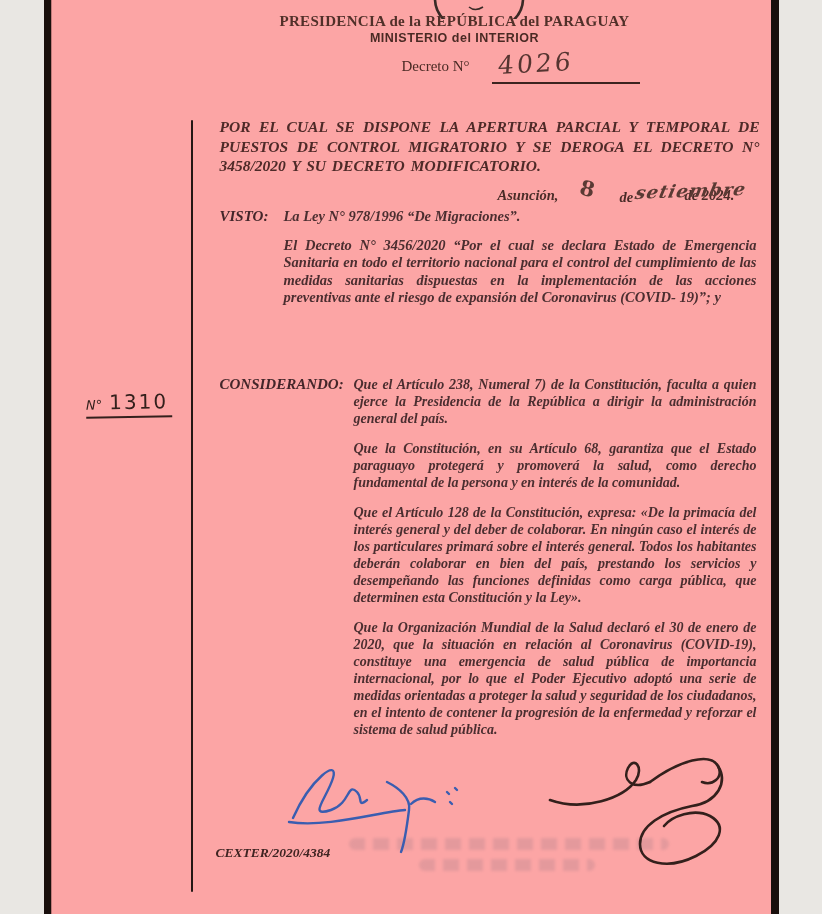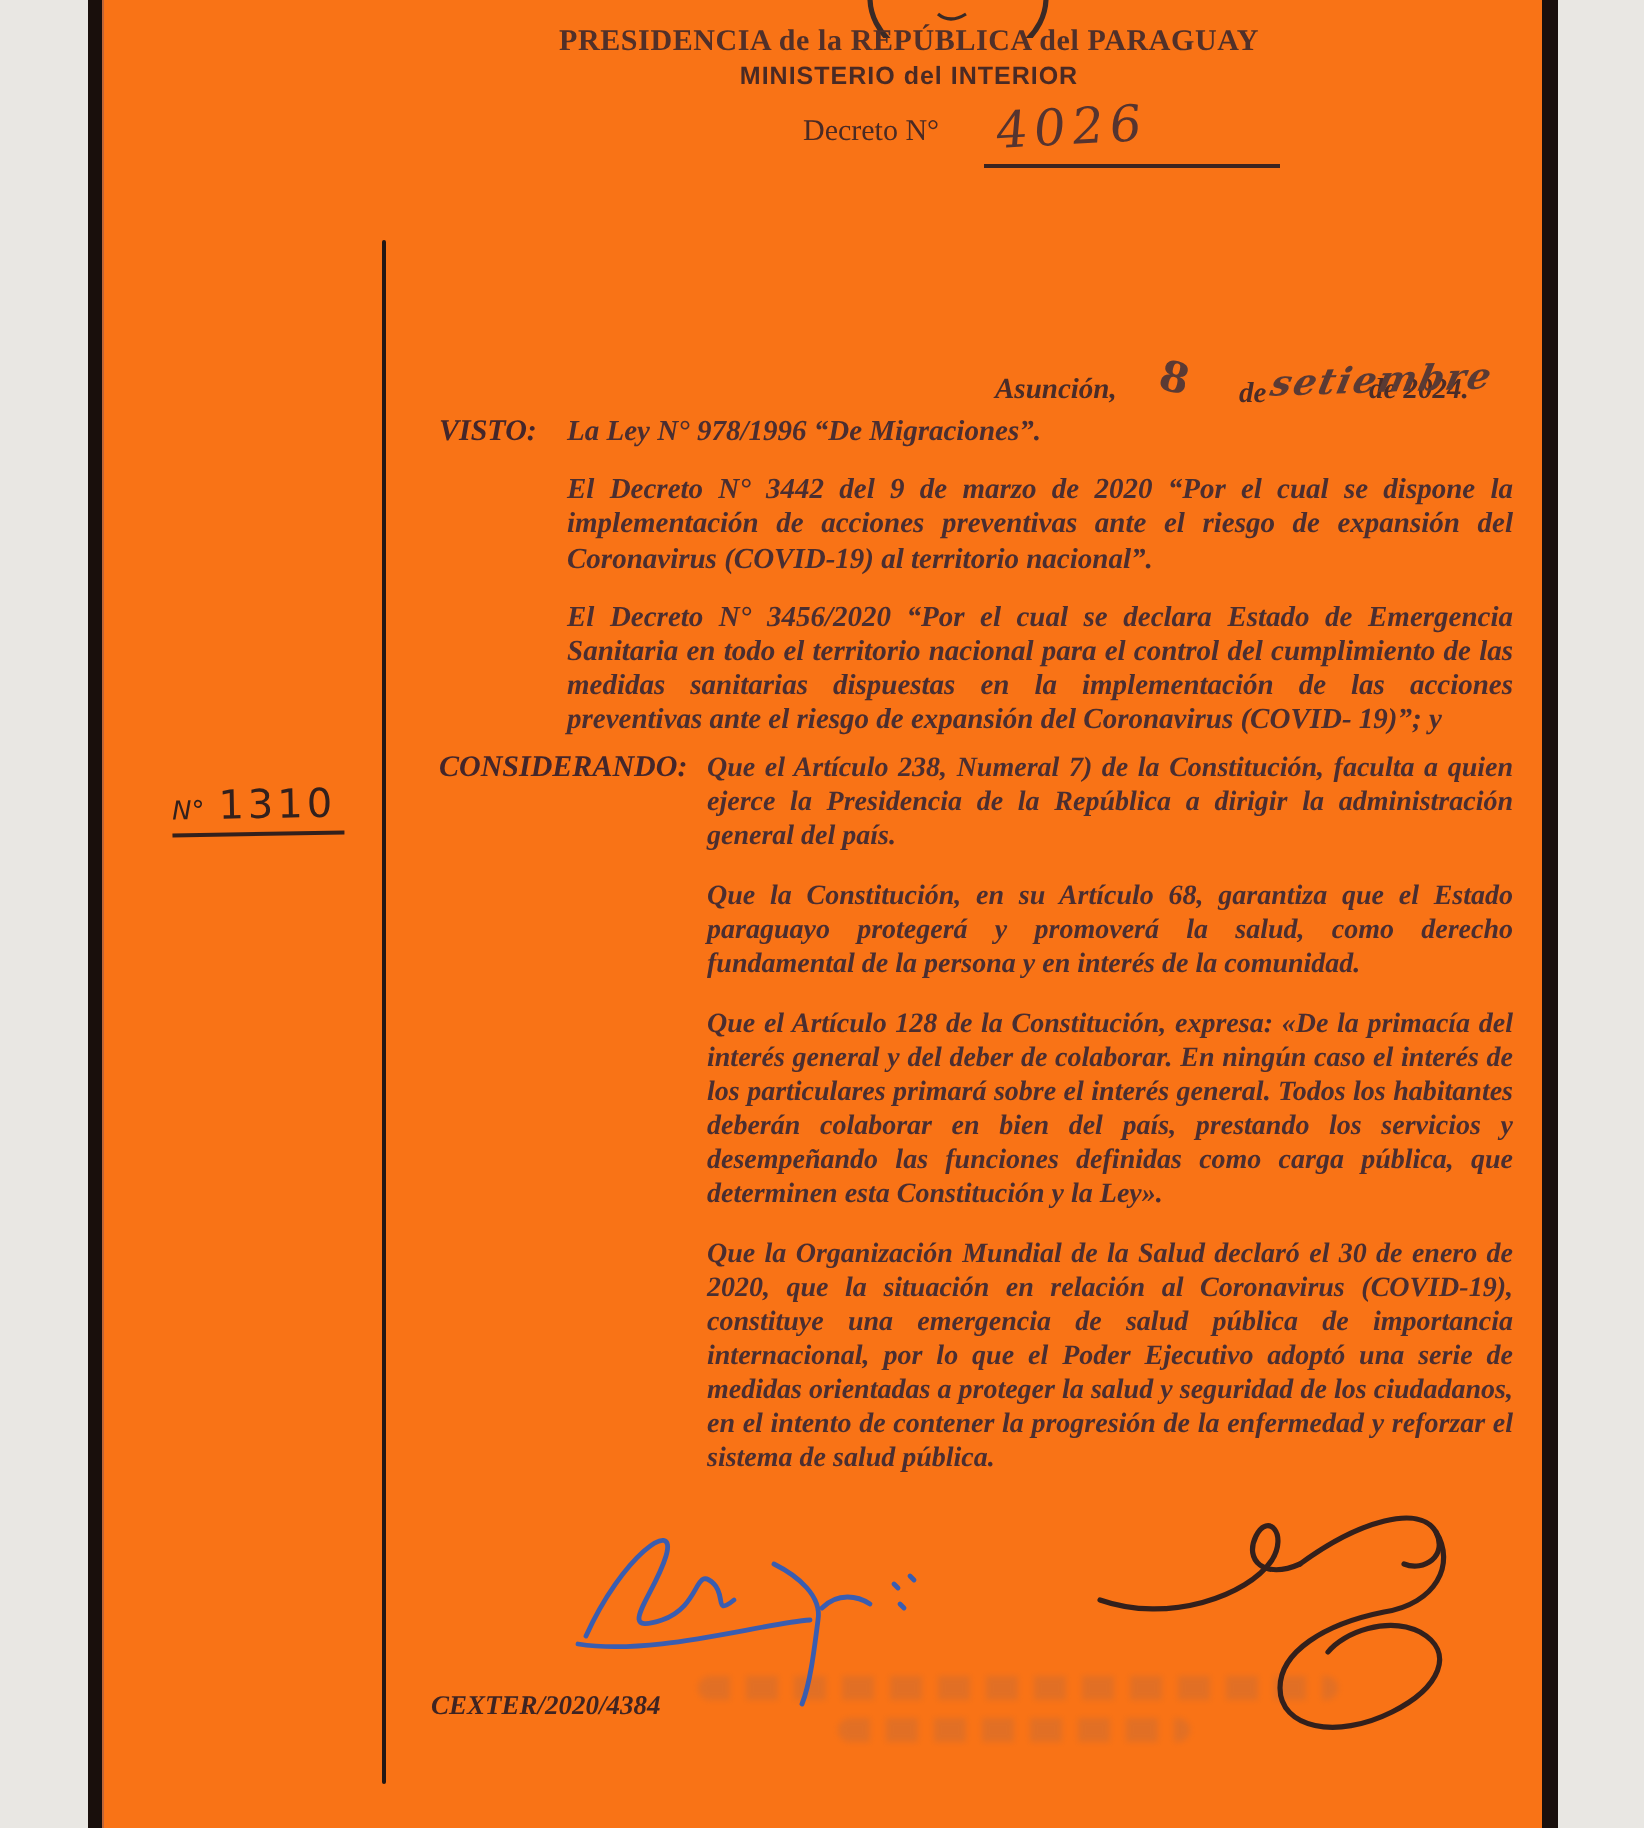--- a/index.html
+++ b/index.html
@@ -1,18 +1,18 @@
 <!DOCTYPE html>
 <html><head>
 <meta charset="utf-8">
 <style>
   html,body { margin:0; padding:0; background:#e9e7e3; }
   .page {
     position:relative; width:735px; height:914px; margin:0 auto;
-    background:#f97316; overflow:hidden;
+    background:#fca5a5; overflow:hidden;
     font-family:"Liberation Serif", serif; color:#4a2c28;
   }
   
   .edge-left  { position:absolute; left:0; top:0; width:7px;  height:914px; background:#190f0c; }
   .edge-left-line { position:absolute; left:7px; top:0; width:1px; height:914px; background:#8d5a57; opacity:.55; }
   .edge-right { position:absolute; right:0; top:0; width:8px; height:914px; background:#190f0c; }
   
   .fold { position:absolute; width:2px; background:#241714; border-radius:1px; }
   .fold-left  { left:147px; top:120px; height:772px; }
   .fold-right { left:745px; top:128px; height:760px; }
@@ -109,38 +109,38 @@
     <div class="org-line1">PRESIDENCIA de la REPÚBLICA del PARAGUAY</div>
     <div class="org-line2">MINISTERIO del INTERIOR</div>
   </div>
 
   <div class="decree-row">
     <span class="decree-label">Decreto N°</span>
     <span class="decree-number">4026</span>
     <div class="decree-underline"></div>
   </div>
 
+  <div class="title-block">POR EL CUAL SE DISPONE LA APERTURA PARCIAL Y TEMPORAL DE PUESTOS DE CONTROL MIGRATORIO Y SE DEROGA EL DECRETO N° 3458/2020 Y SU DECRETO MODIFICATORIO.</div>
 
   <div class="dateline">
     <span class="dl-city">Asunción,</span>
     <span class="dl-day">8</span>
     <span class="dl-de">de</span>
     <span class="dl-month">setiembre</span>
     <span class="dl-rest">de 2024.</span>
   </div>
 
   <div class="margin-number">
     <span class="deg">N°</span><span class="num">1310</span>
   </div>
 
   <div class="row row-visto">
     <div class="row-label visto-label">VISTO:</div>
     <div class="visto-content">
       <p class="para">La Ley N° 978/1996 “De Migraciones”.</p>
-      <p class="para">El Decreto N° 3442 del 9 de marzo de 2020 “Por el cual se dispone la implementación de acciones preventivas ante el riesgo de expansión del Coronavirus (COVID-19) al territorio nacional”.</p>
       <p class="para">El Decreto N° 3456/2020 “Por el cual se declara Estado de Emergencia Sanitaria en todo el territorio nacional para el control del cumplimiento de las medidas sanitarias dispuestas en la implementación de las acciones preventivas ante el riesgo de expansión del Coronavirus (COVID- 19)”; y</p>
     </div>
   </div>
 
   <div class="row row-considerando">
     <div class="row-label considerando-label">CONSIDERANDO:</div>
     <div class="considerando-content">
       <p class="para">Que el Artículo 238, Numeral 7) de la Constitución, faculta a quien ejerce la Presidencia de la República a dirigir la administración general del país.</p>
       <p class="para">Que la Constitución, en su Artículo 68, garantiza que el Estado paraguayo protegerá y promoverá la salud, como derecho fundamental de la persona y en interés de la comunidad.</p>
       <p class="para">Que el Artículo 128 de la Constitución, expresa: «De la primacía del interés general y del deber de colaborar. En ningún caso el interés de los particulares primará sobre el interés general. Todos los habitantes deberán colaborar en bien del país, prestando los servicios y desempeñando las funciones definidas como carga pública, que determinen esta Constitución y la Ley».</p>

